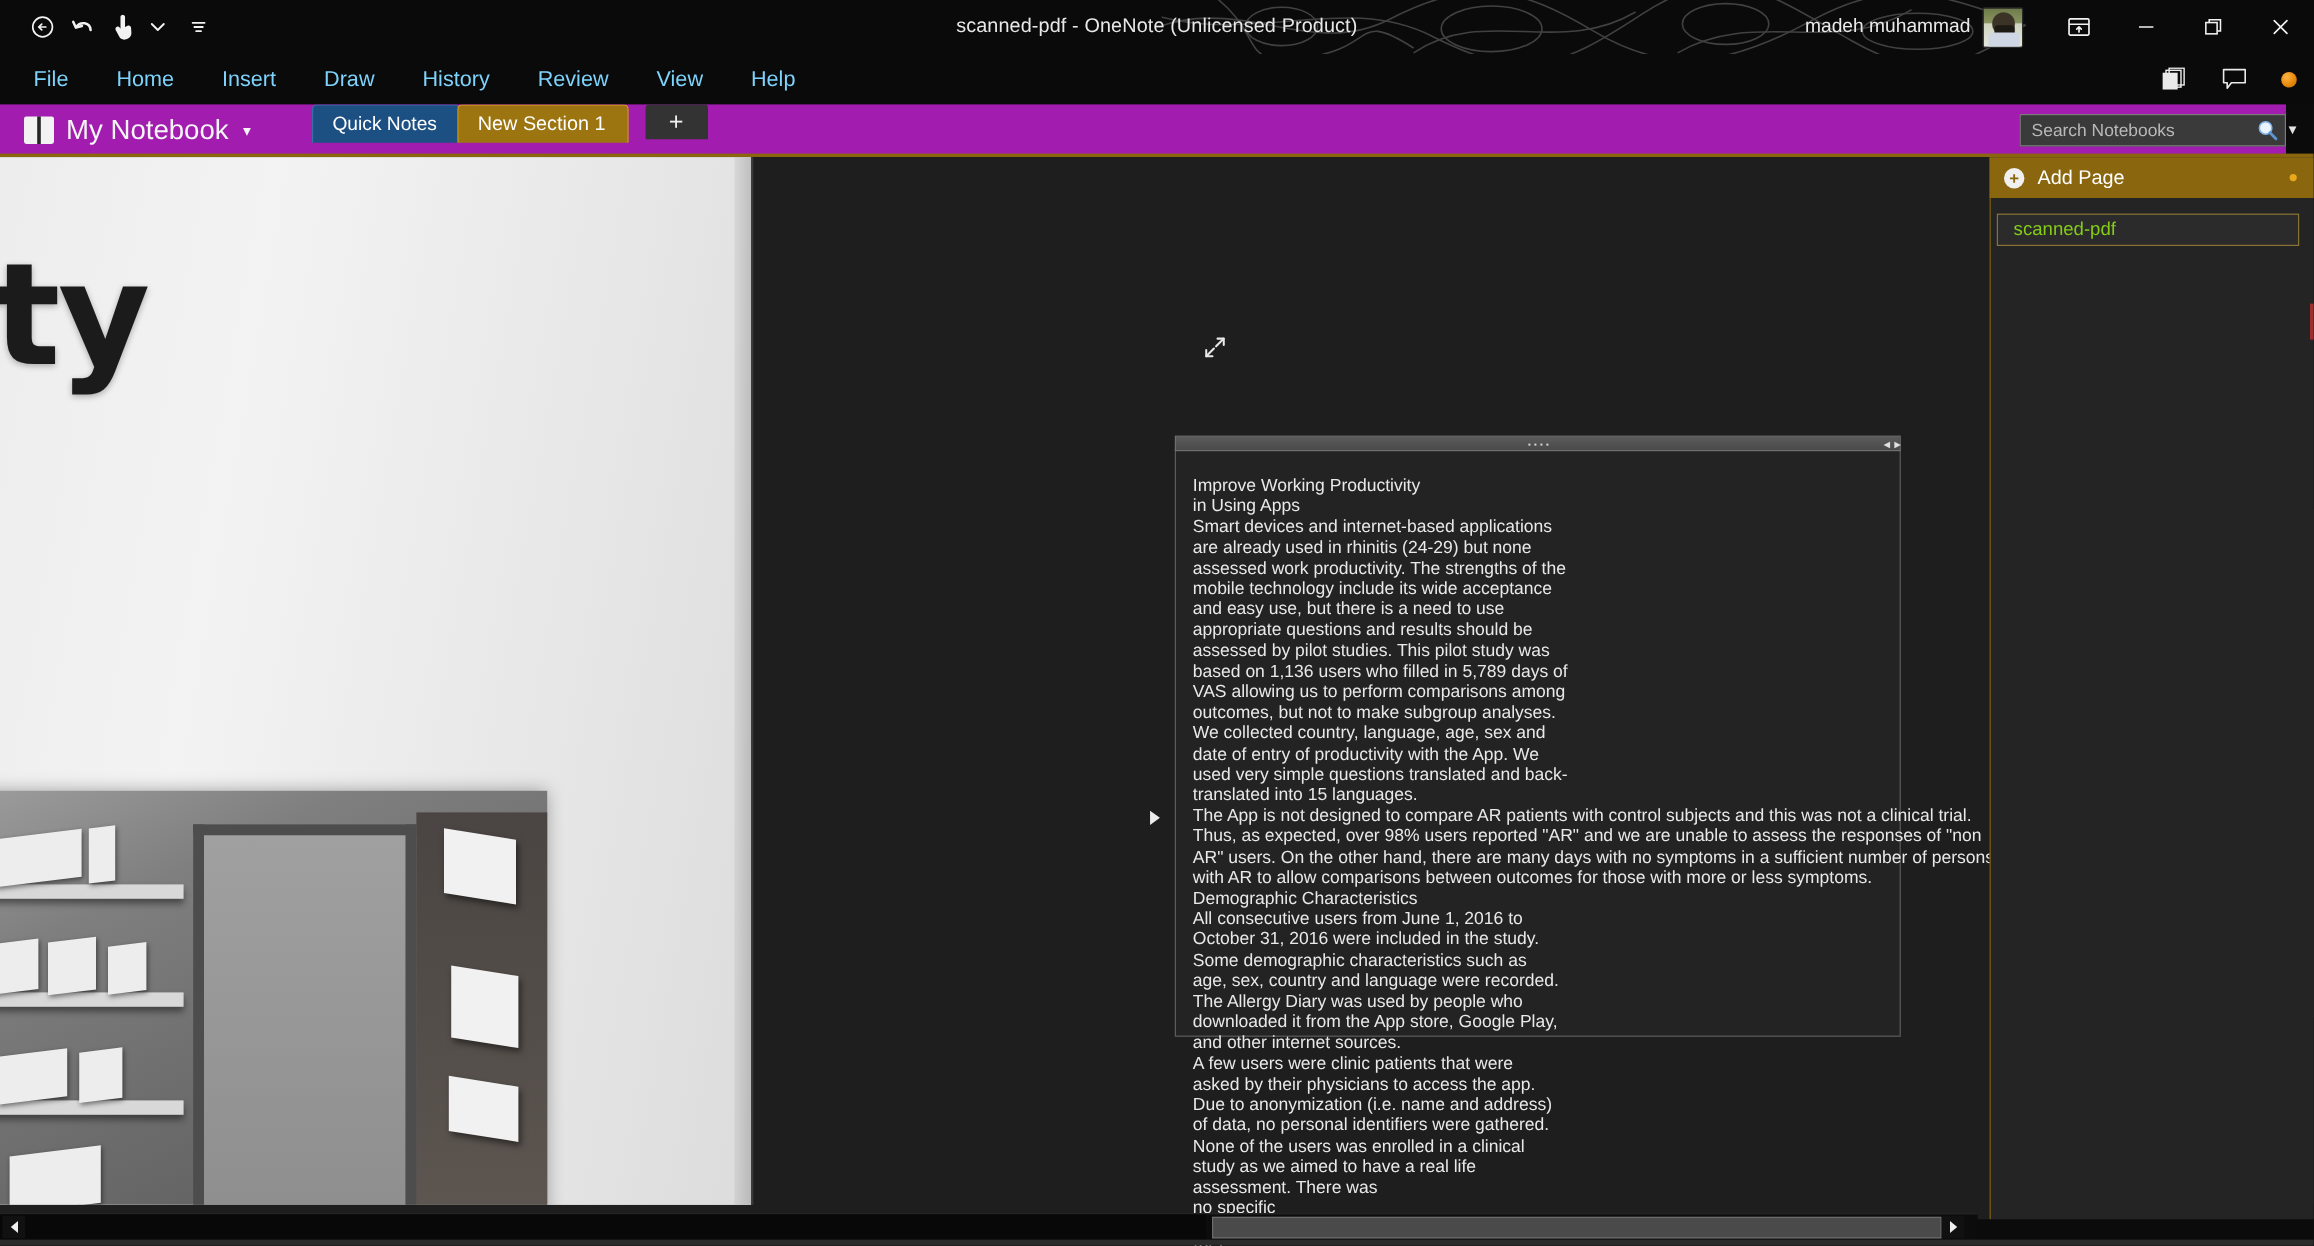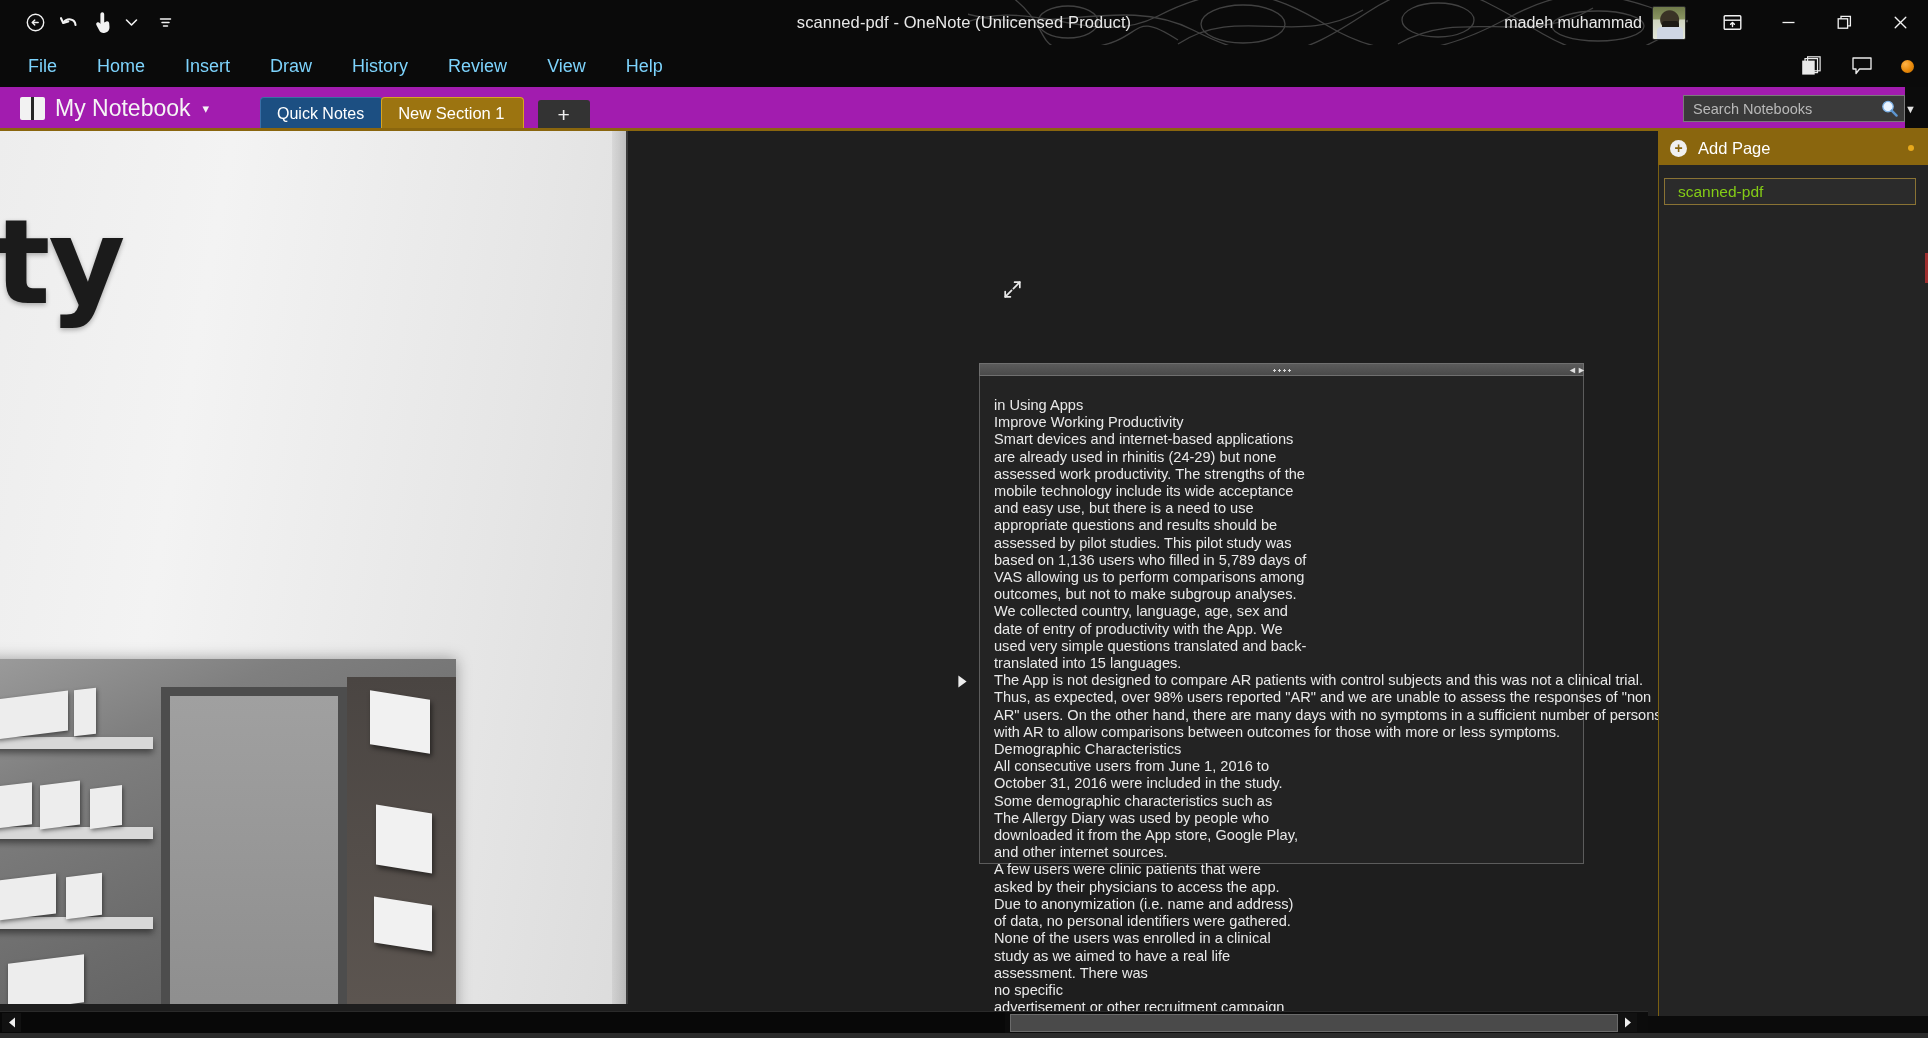--- a/index.html
+++ b/index.html
@@ -93,21 +93,21 @@
   .book-icon {
     width: 25px; height: 23px; position: relative;
     background: #f2f2f2; border-radius: 2px;
   }
   .book-icon:after {
     content:""; position:absolute; left: 11px; top: 0; width: 3px; height: 23px; background: #262626;
   }
   .nb-name { color: #f5f5f5; font-size: 23px; font-weight: 400; }
   .nb-caret { color: #f5f5f5; font-size: 13px; margin-left: 2px; }
 
-  .section-tabs { position: absolute; left: 228px; top: 0; height: 42px; display: flex; align-items: flex-end; padding-left: 32px; }
+  .section-tabs { position: absolute; left: 228px; top: 0; height: 42px; display: flex; align-items: flex-start; padding-left: 32px; }
   .sec {
     position: relative; height: 32px; padding: 0 18px 0 16px;
     display: flex; align-items: center; font-size: 16px; cursor: pointer;
     border-radius: 4px 4px 0 0; margin-right: -2px;
   }
   .sec.quick { background: #1c4f82; color: #ffffff; border: 1px solid #3a6fa5; border-bottom:none; }
   .sec.active { background: #9c7410; color: #ffffff; border: 1px solid #d9a520; border-bottom: none; font-size: 16.5px;}
   .sec.plus {
     background: #333333; color: #f0f0f0; width: 52px; justify-content: center;
     height: 29px; padding: 0; font-size: 21px; margin-left: 16px; border-radius:3px 3px 0 0;
@@ -486,22 +486,22 @@
       <div class="note-close">◄►</div>
     </div>
 
     <div class="para-marker">
       <svg width="15" height="15" viewBox="0 0 15 15">
           <path d="M3.4 1.6 11.6 7.5 3.4 13.4z" fill="#ededed"></path>
         </svg>
     </div>
 
     <div class="note-body">
+      <p>Improve Working Productivity</p>
       <p>in Using Apps</p>
-      <p>Improve Working Productivity</p>
       <p>Smart devices and internet-based applications</p>
       <p>are already used in rhinitis (24-29) but none</p>
       <p>assessed work productivity. The strengths of the</p>
       <p>mobile technology include its wide acceptance</p>
       <p>and easy use, but there is a need to use</p>
       <p>appropriate questions and results should be</p>
       <p>assessed by pilot studies. This pilot study was</p>
       <p>based on 1,136 users who filled in 5,789 days of</p>
       <p>VAS allowing us to perform comparisons among</p>
       <p>outcomes, but not to make subgroup analyses.</p>
@@ -512,20 +512,21 @@
 
       <p class="wide" style="white-space:nowrap">The App is not designed to compare AR patients with control subjects and this was not a clinical trial.</p>
       <p class="wide" style="white-space:nowrap">Thus, as expected, over 98% users reported "AR" and we are unable to assess the responses of "non</p>
       <p class="wide" style="white-space:nowrap">AR" users. On the other hand, there are many days with no symptoms in a sufficient number of persons</p>
       <p class="wide" style="white-space:nowrap">with AR to allow comparisons between outcomes for those with more or less symptoms.</p>
 
       <p>Demographic Characteristics</p>
       <p>All consecutive users from June 1, 2016 to</p>
       <p>October 31, 2016 were included in the study.</p>
       <p>Some demographic characteristics such as</p>
+      <p>age, sex, country and language were recorded.</p>
       <p>The Allergy Diary was used by people who</p>
       <p>downloaded it from the App store, Google Play,</p>
       <p>and other internet sources.</p>
       <p>A few users were clinic patients that were</p>
       <p>asked by their physicians to access the app.</p>
       <p>Due to anonymization (i.e. name and address)</p>
       <p>of data, no personal identifiers were gathered.</p>
       <p>None of the users was enrolled in a clinical</p>
       <p>study as we aimed to have a real life</p>
       <p>assessment. There was</p>

